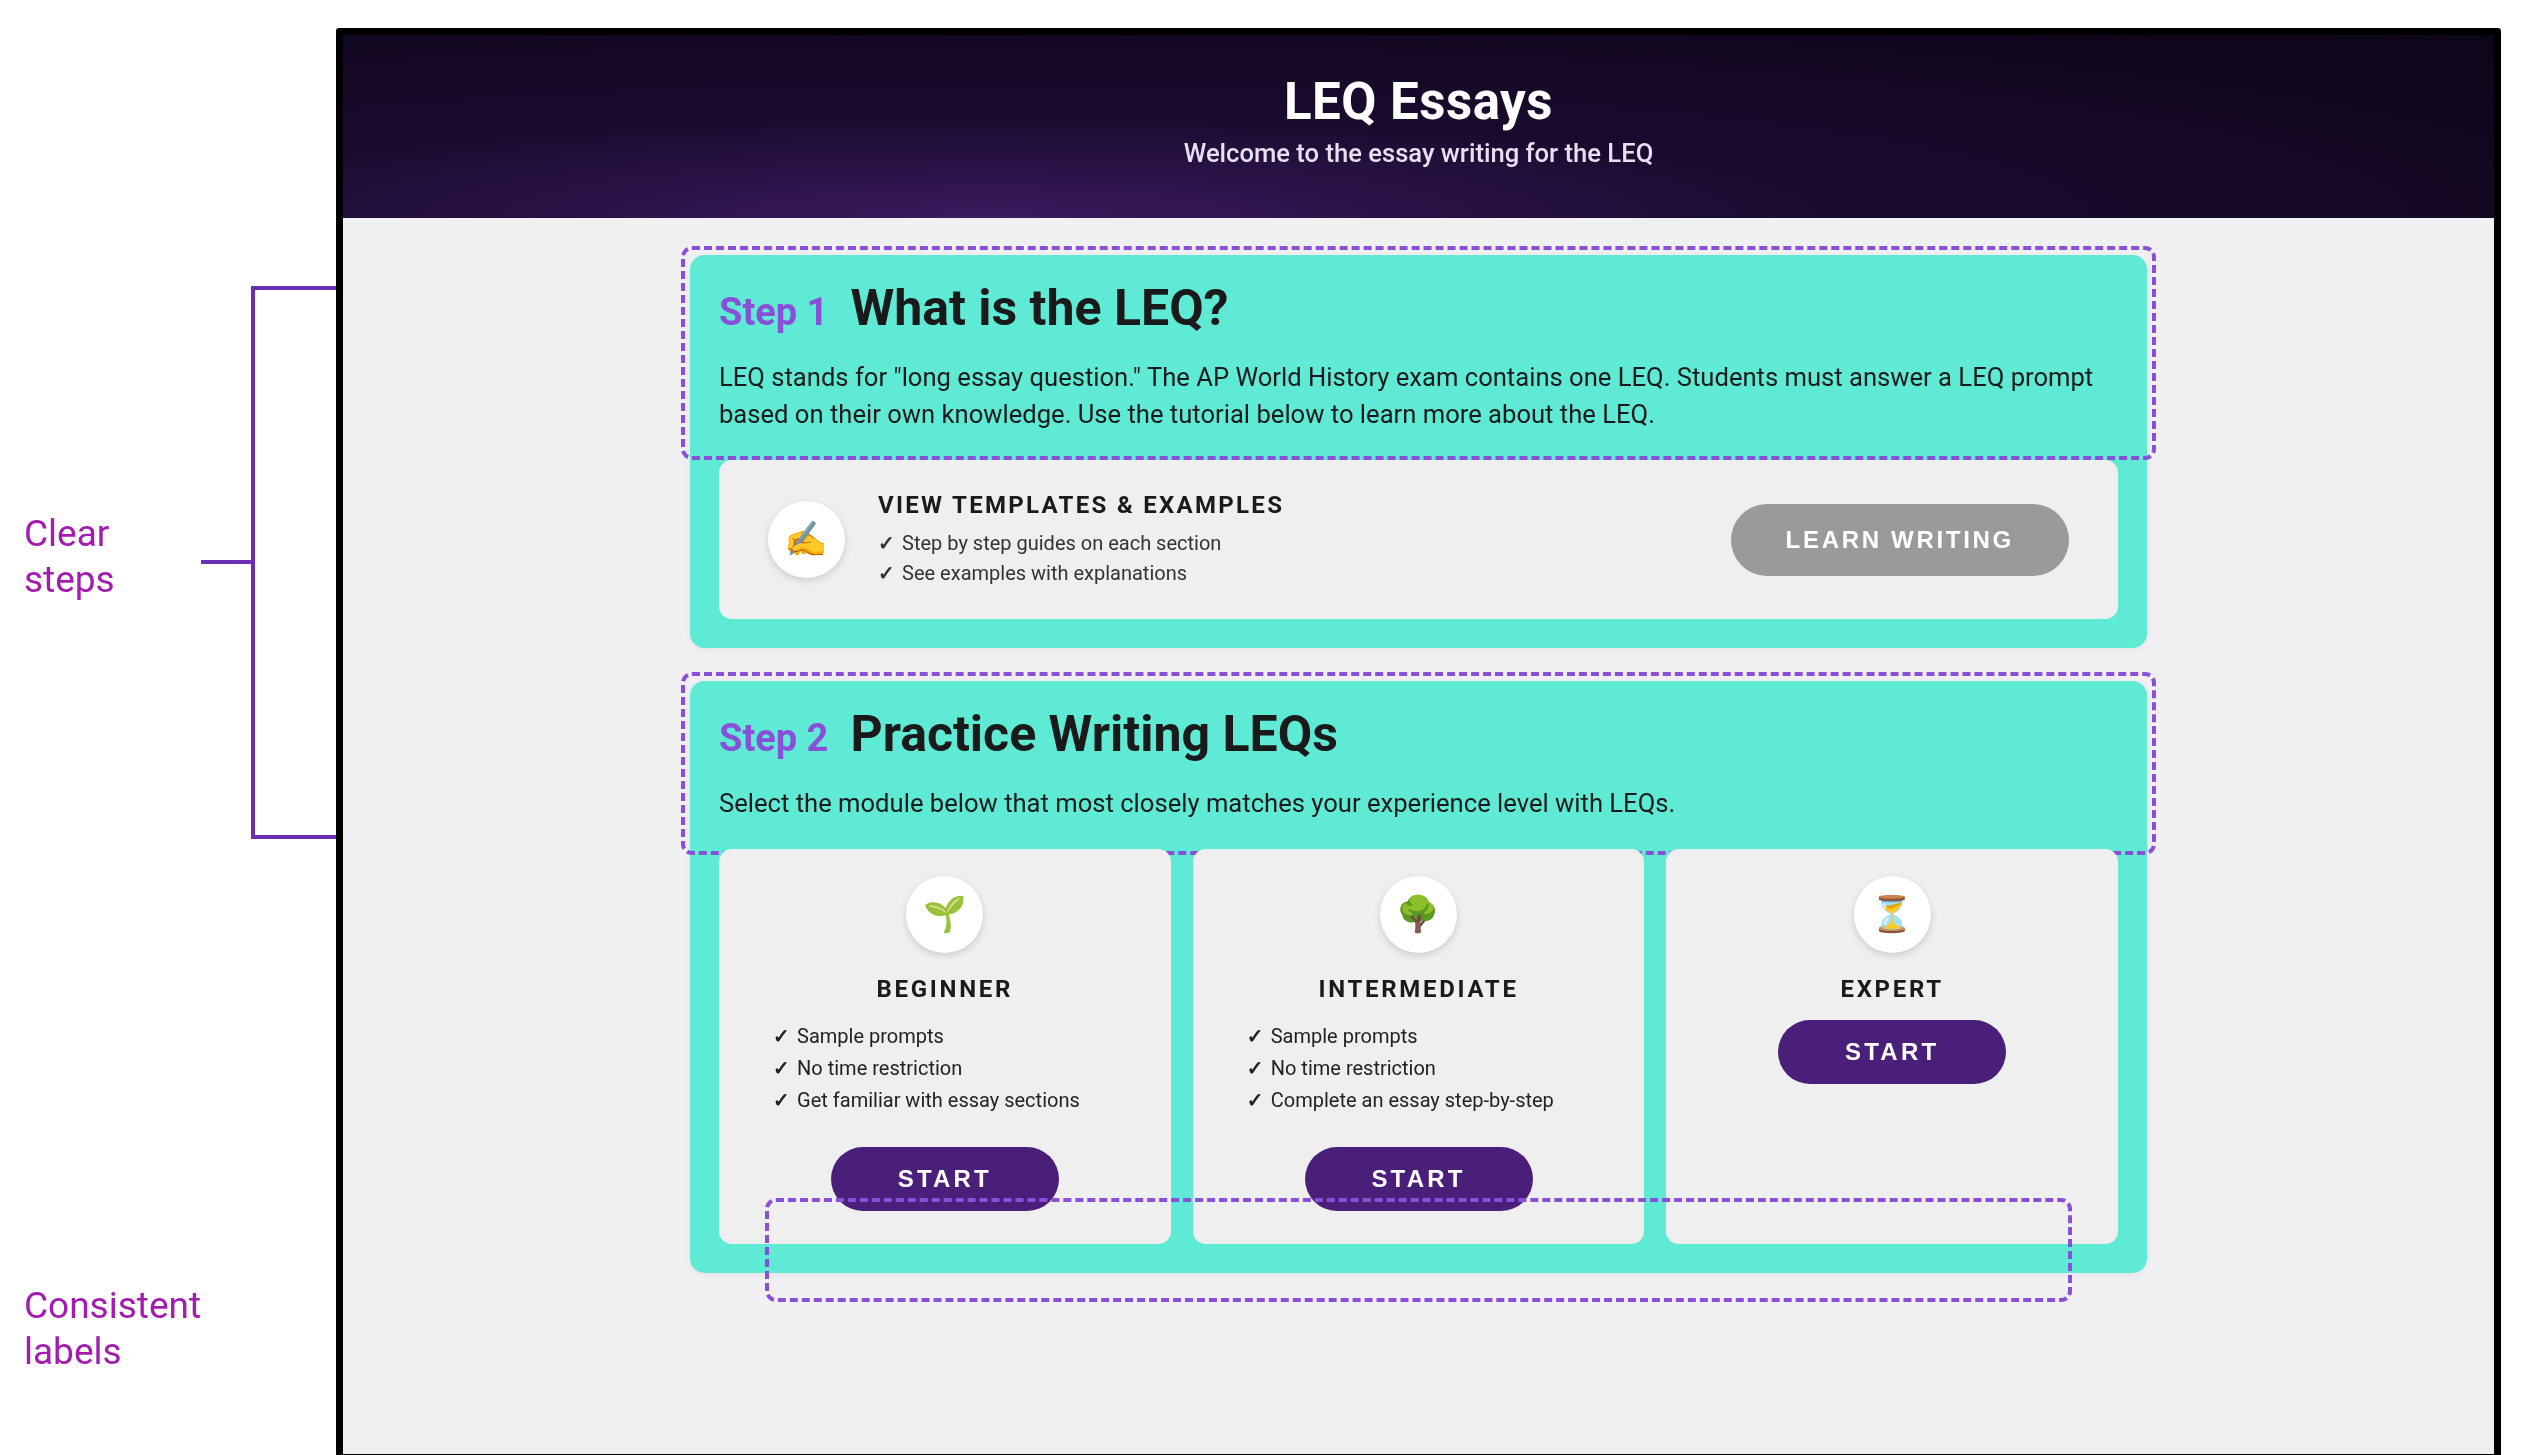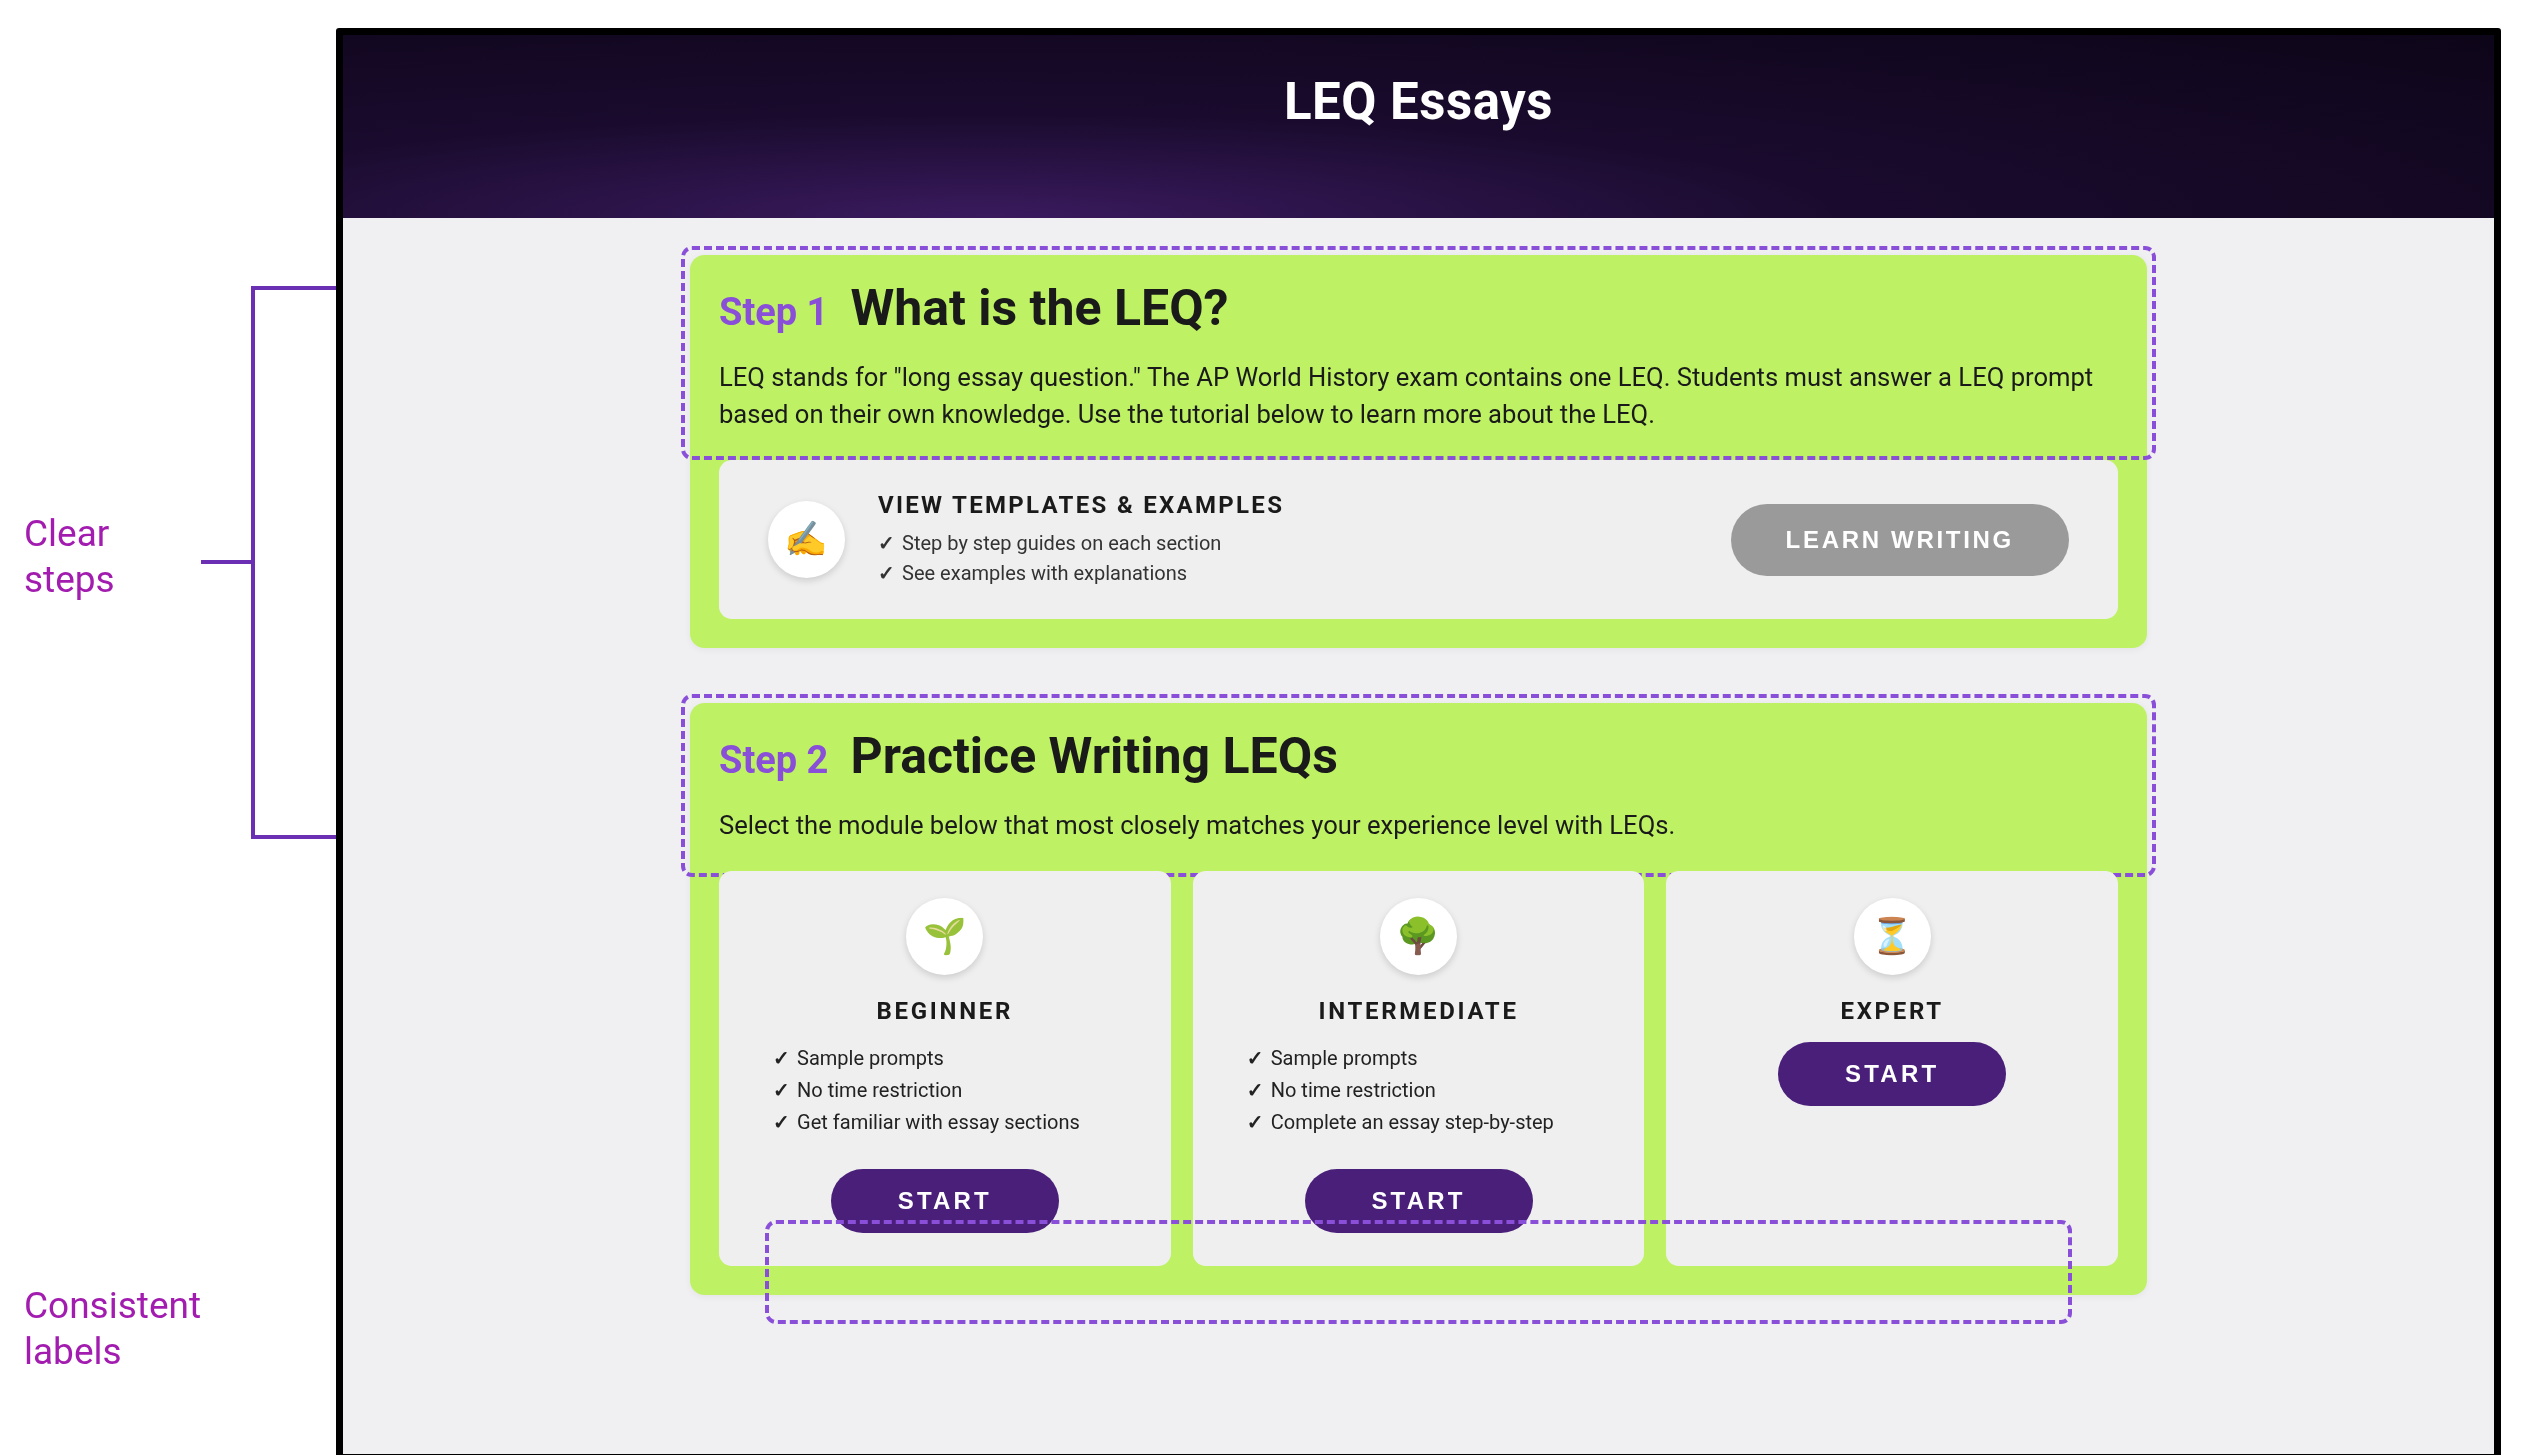--- a/index.html
+++ b/index.html
@@ -59,24 +59,24 @@
   .app-subtitle {
     font-size: 25.6px;
     font-weight: 500;
     margin-top: 7.3px;
     color: #e8e0f0;
   }
   .content {
     padding: 37px 347px 0 347px;
   }
   .card {
-    background: #bef264;
+    background: #5eead4;
     border-radius: 14.6px;
     padding: 24px 29px 29px 29px;
-    margin-bottom: 55px;
+    margin-bottom: 33px;
     box-shadow: 0 1.8px 7.3px rgba(0,0,0,0.05);
     position: relative;
   }
   .dashed-box {
     position: absolute;
     border: 4.6px dashed #8a4fd8;
     border-radius: 11px;
     pointer-events: none;
   }
   .dash-step1 {
@@ -222,20 +222,21 @@
 <div class="connector conn-h1-stem"></div>
 <div class="connector conn-v1"></div>
 <div class="connector conn-h1a"></div>
 <div class="connector conn-h1b"></div>
 <div class="connector conn-h2"></div>
 
 <div class="app-frame">
 
   <div class="app-header">
     <div class="app-title">LEQ Essays</div>
+    <div class="app-subtitle">Welcome to the essay writing for the LEQ</div>
   </div>
 
   <div class="content">
 
     <div class="card">
       <div class="dashed-box dash-step1"></div>
       <div class="step-heading">
         <span class="step-label">Step 1</span>
         <span class="step-title">What is the LEQ?</span>
       </div>

